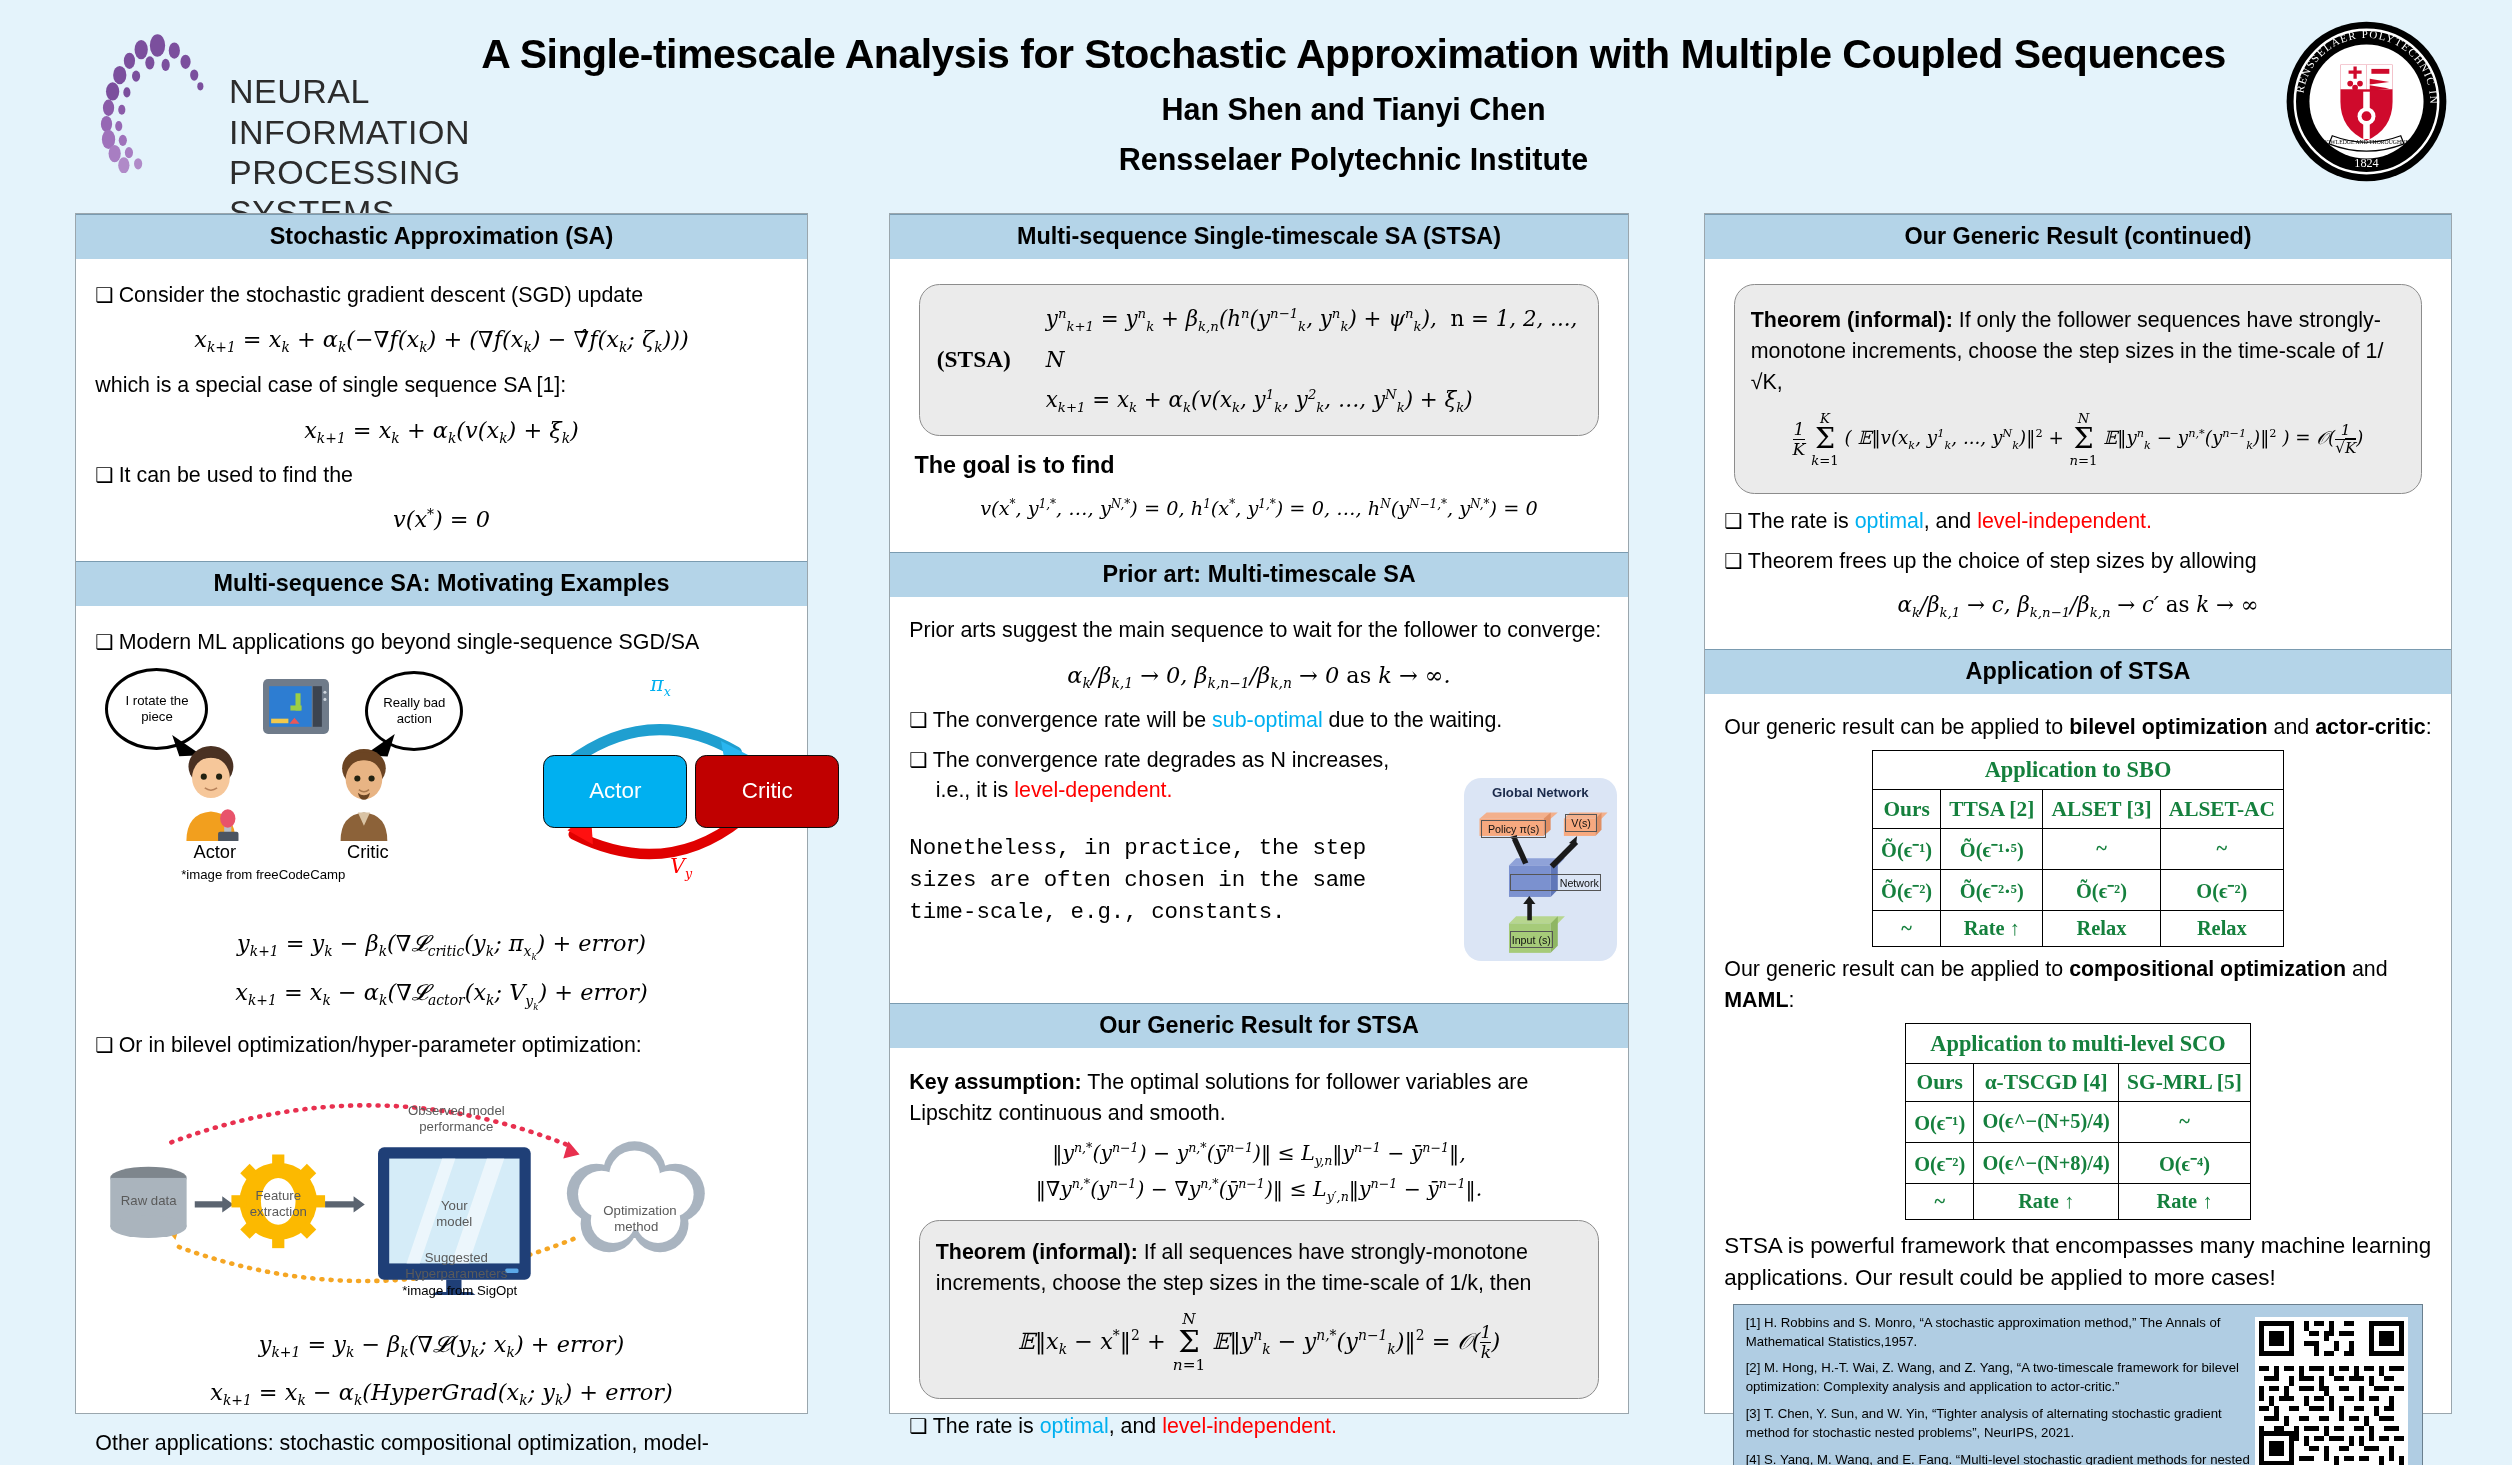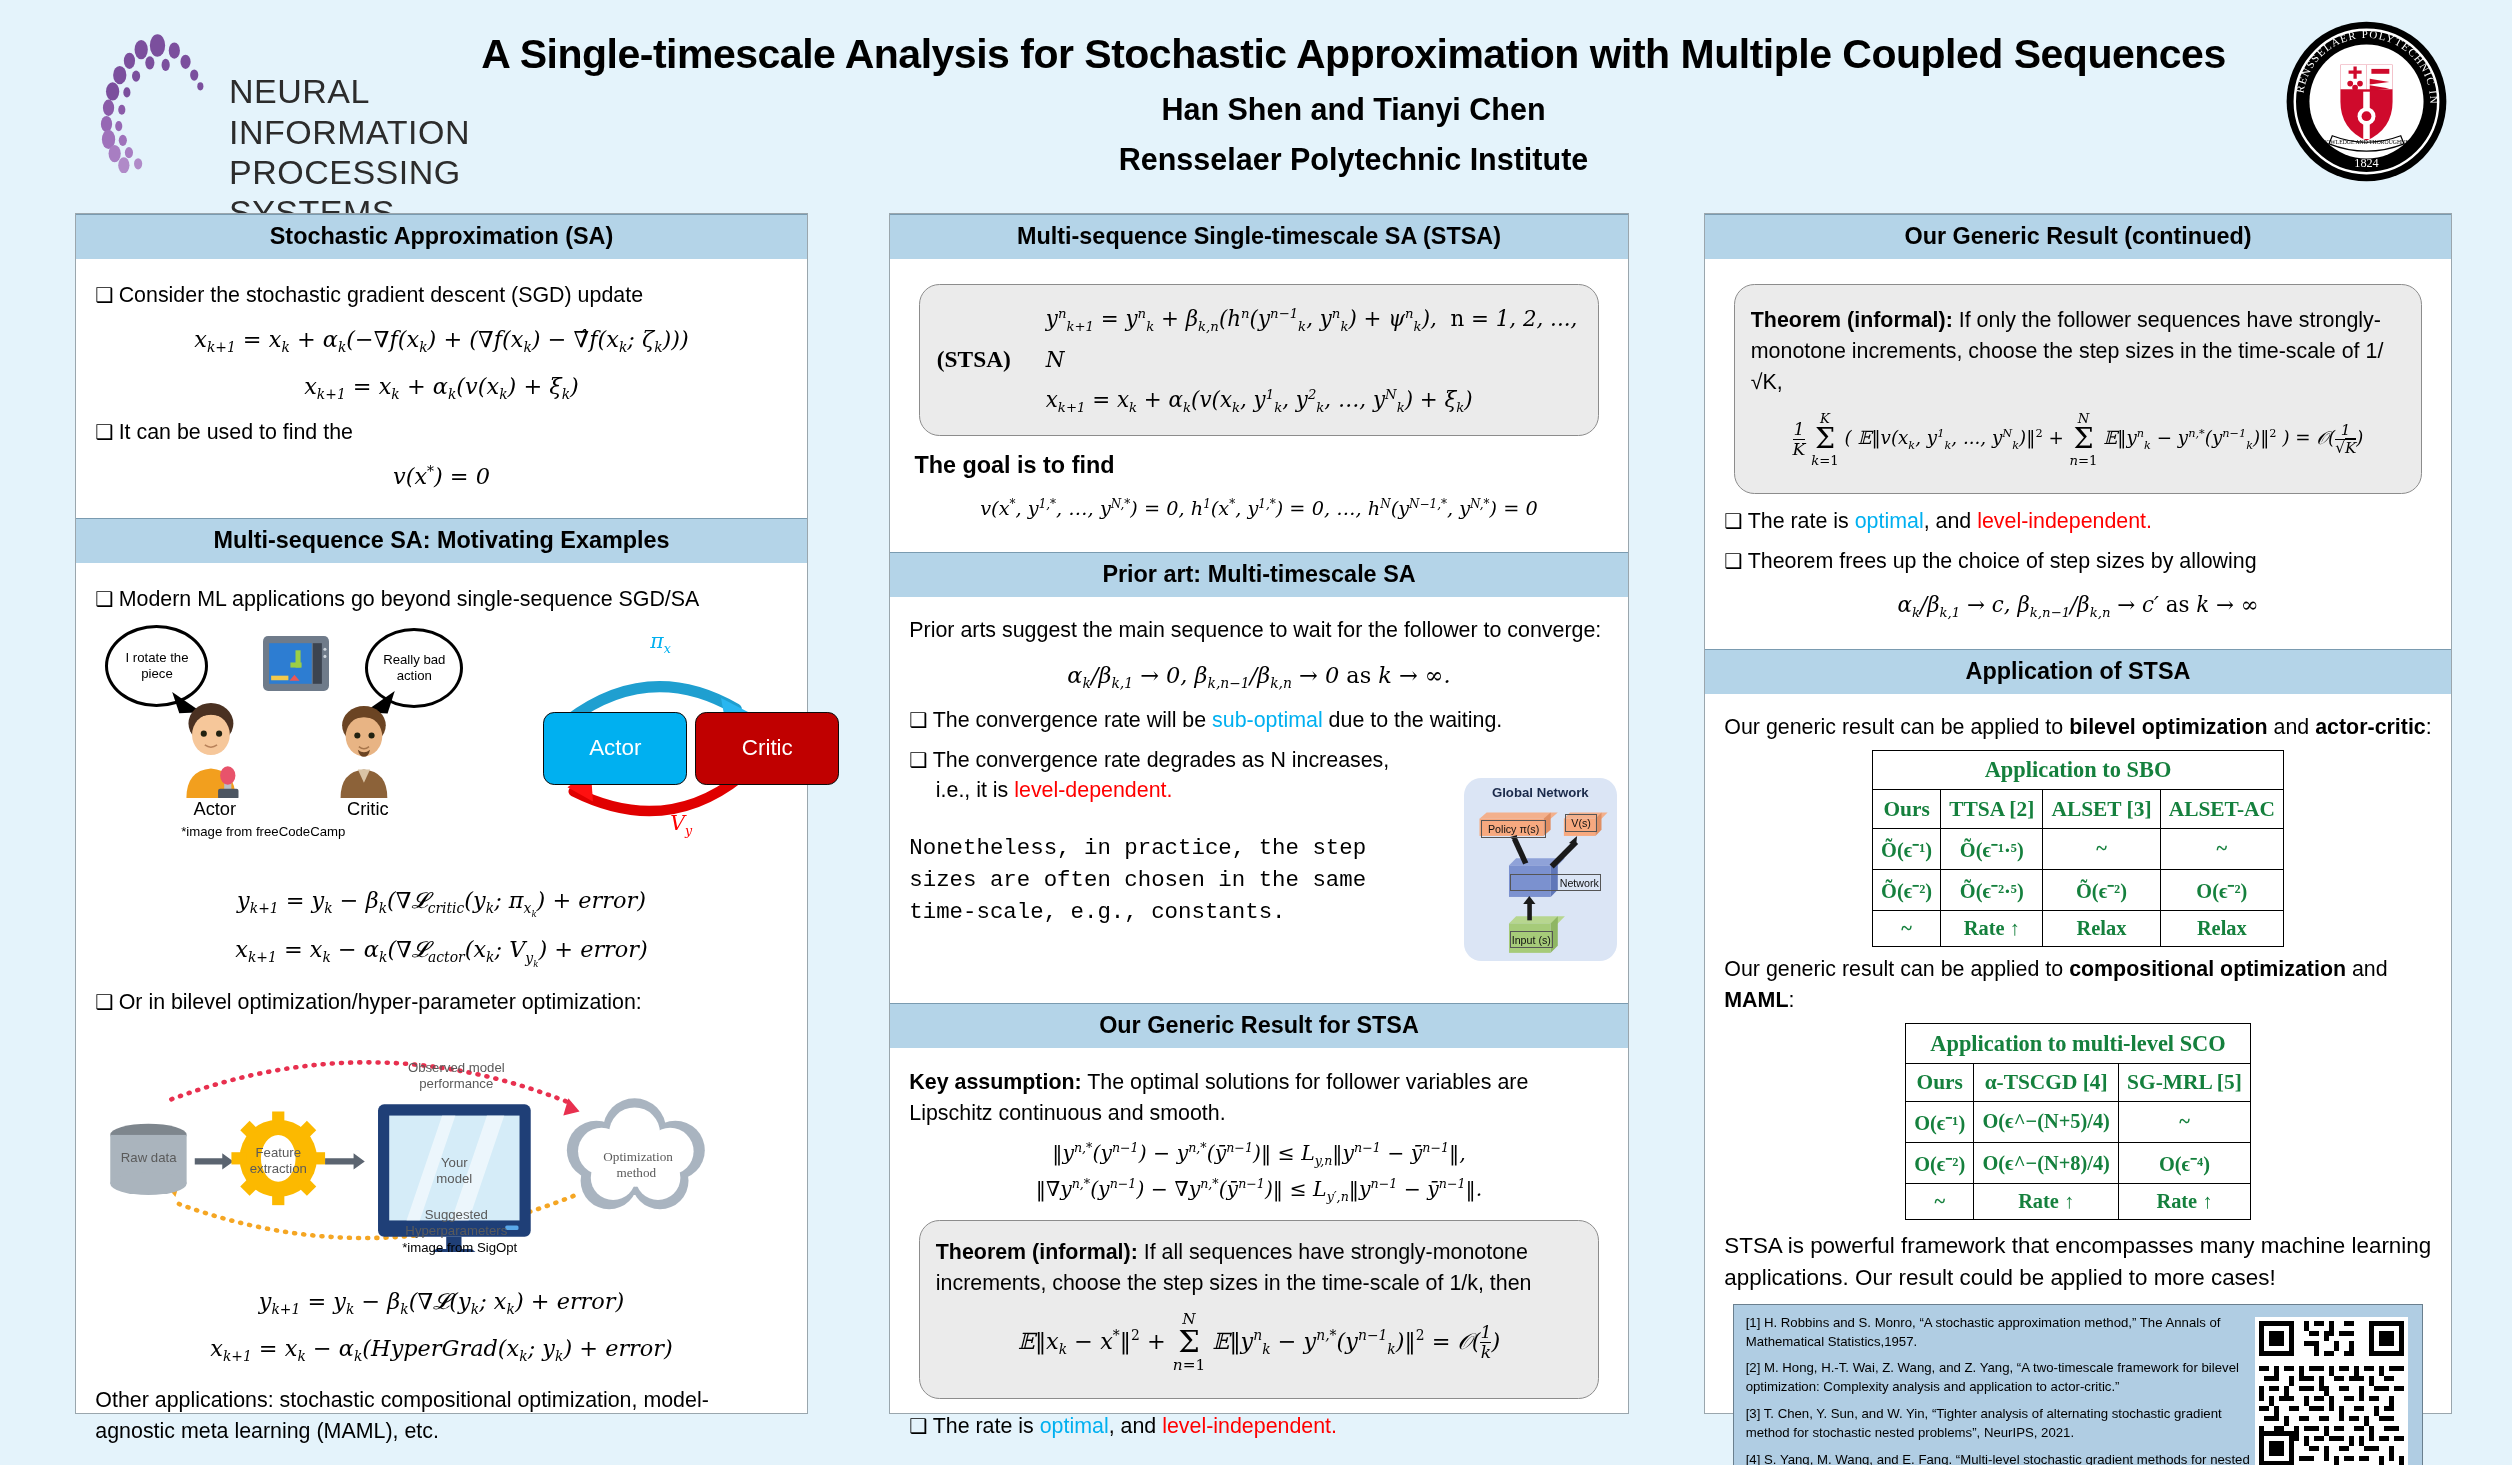--- a/index.html
+++ b/index.html
@@ -164,20 +164,21 @@
 
     <div class="bar">Stochastic Approximation (SA)</div>
 
     <div class="body">
       <div class="bul">
         <span class="bx">❑</span><span>Consider the stochastic gradient descent (SGD) update</span>
       </div>
       <div class="eq">
         <i>x</i><sub>k+1</sub> = <i>x</i><sub>k</sub> + <i>α</i><sub>k</sub>(−∇<i>f</i>(<i>x</i><sub>k</sub>) + (∇<i>f</i>(<i>x</i><sub>k</sub>) − ∇̂<i>f</i>(<i>x</i><sub>k</sub>; <i>ζ</i><sub>k</sub>)))
       </div>
+      <div class="txt">which is a special case of single sequence SA [1]:</div>
       <div class="eq">
         <i>x</i><sub>k+1</sub> = <i>x</i><sub>k</sub> + <i>α</i><sub>k</sub>(<i>v</i>(<i>x</i><sub>k</sub>) + <i>ξ</i><sub>k</sub>)
       </div>
       <div class="bul">
         <span class="bx">❑</span><span>It can be used to find the</span>
       </div>
       <div class="eq">
         <i>v</i>(<i>x</i><sup>*</sup>) = 0
       </div>
     </div>
@@ -317,21 +318,21 @@
               <circle cx="995" cy="242" r="46"></circle>
             <circle cx="1130" cy="242" r="46"></circle>
               <circle cx="1018" cy="294" r="44"></circle>
             <circle cx="1106" cy="294" r="44"></circle>
               <circle cx="1062" cy="258" r="54"></circle>
           </g>
         </svg>
         <div class="sig-lbl" style="left:20.4px;top:122px;width:66px;">Raw data</div>
         <div class="sig-lbl" style="left:150px;top:117px;width:66px;">Feature extraction</div>
         <div class="sig-lbl" style="left:326px;top:127px;width:66px;">Your model</div>
-        <div class="sig-lbl" style="left:508px;top:121px;width:66px;font-family:Liberation Serif, serif;">Optimization method</div>
+        <div class="sig-lbl" style="left:508px;top:132px;width:66px;">Optimization method</div>
         <div class="sig-lbl" style="left:305px;top:32px;width:112px;">Observed model performance</div>
         <div class="sig-lbl" style="left:300px;top:179px;width:122px;">Suggested Hyperparameters</div>
         <div class="credit" style="position:absolute;left:229px;top:212px;width:193px;text-align:right;">*image from SigOpt</div>
       </div>
 
       <div class="eq" style="margin-top:18.3px;">
         <i>y</i><sub>k+1</sub> = <i>y</i><sub>k</sub> − <i>β</i><sub>k</sub>(∇𝓛(<i>y</i><sub>k</sub>; <i>x</i><sub>k</sub>) + <i>error</i>)
       </div>
       <div class="eq">
         <i>x</i><sub>k+1</sub> = <i>x</i><sub>k</sub> − <i>α</i><sub>k</sub>(<i>HyperGrad</i>(<i>x</i><sub>k</sub>; <i>y</i><sub>k</sub>) + <i>error</i>)

